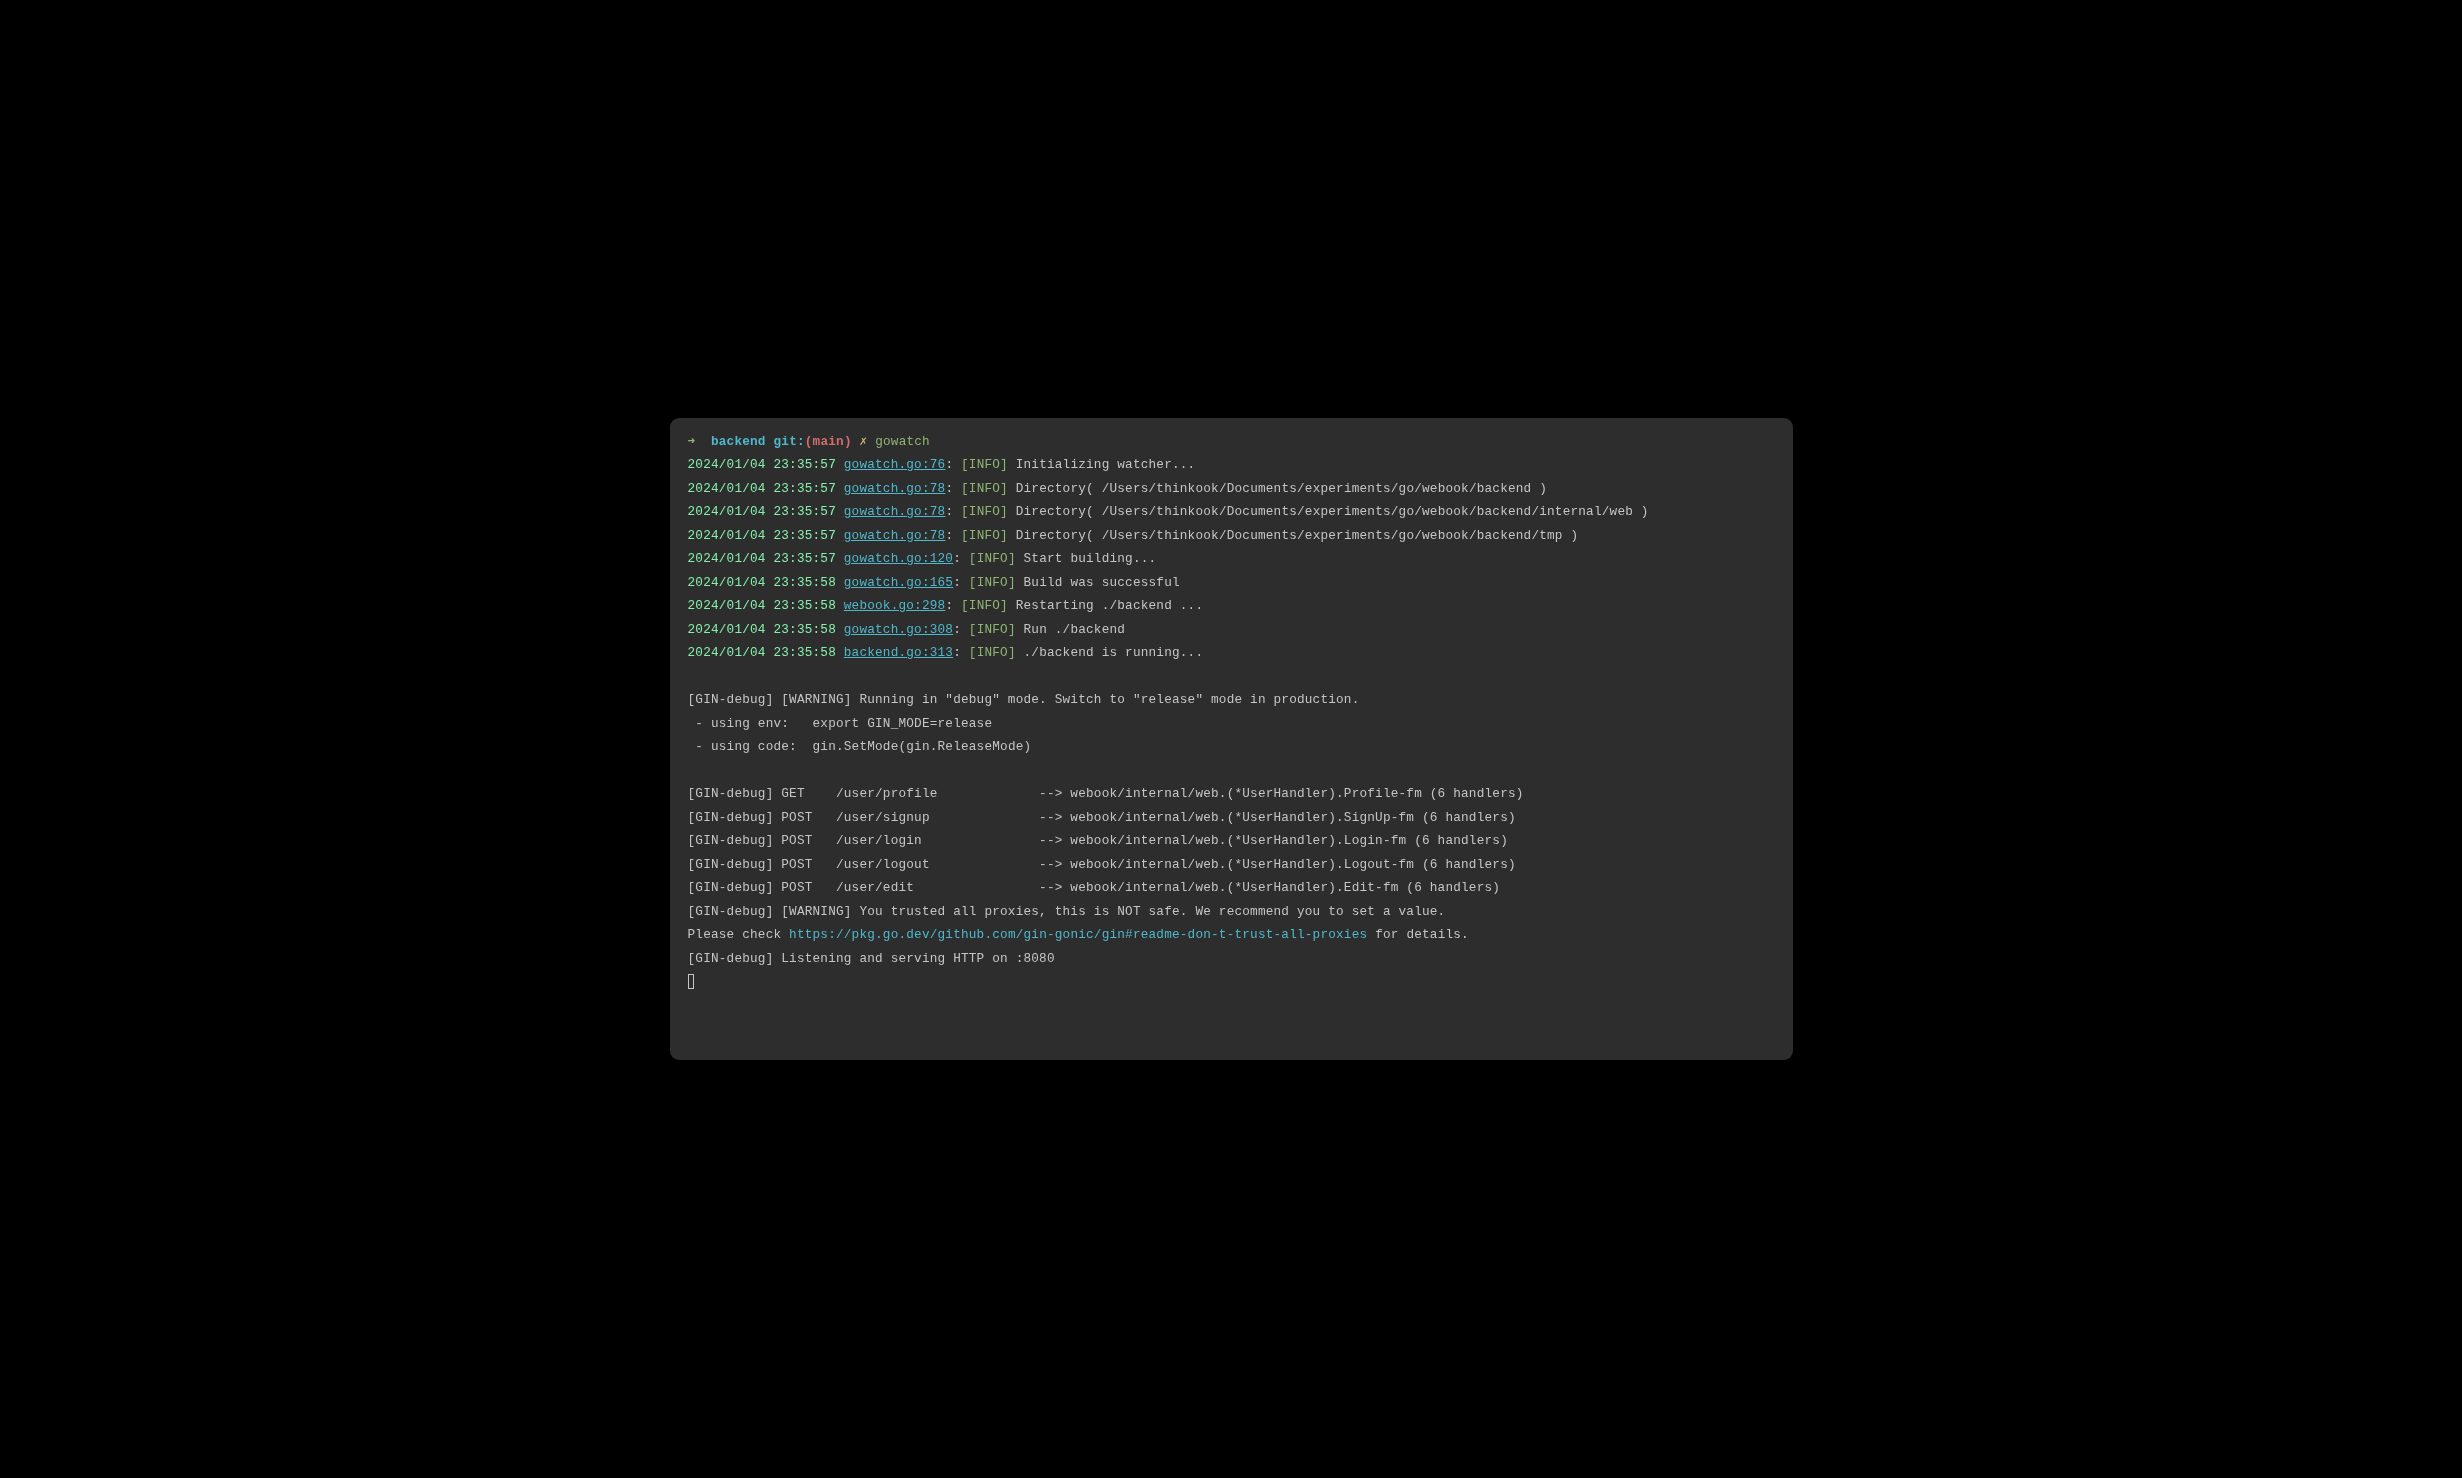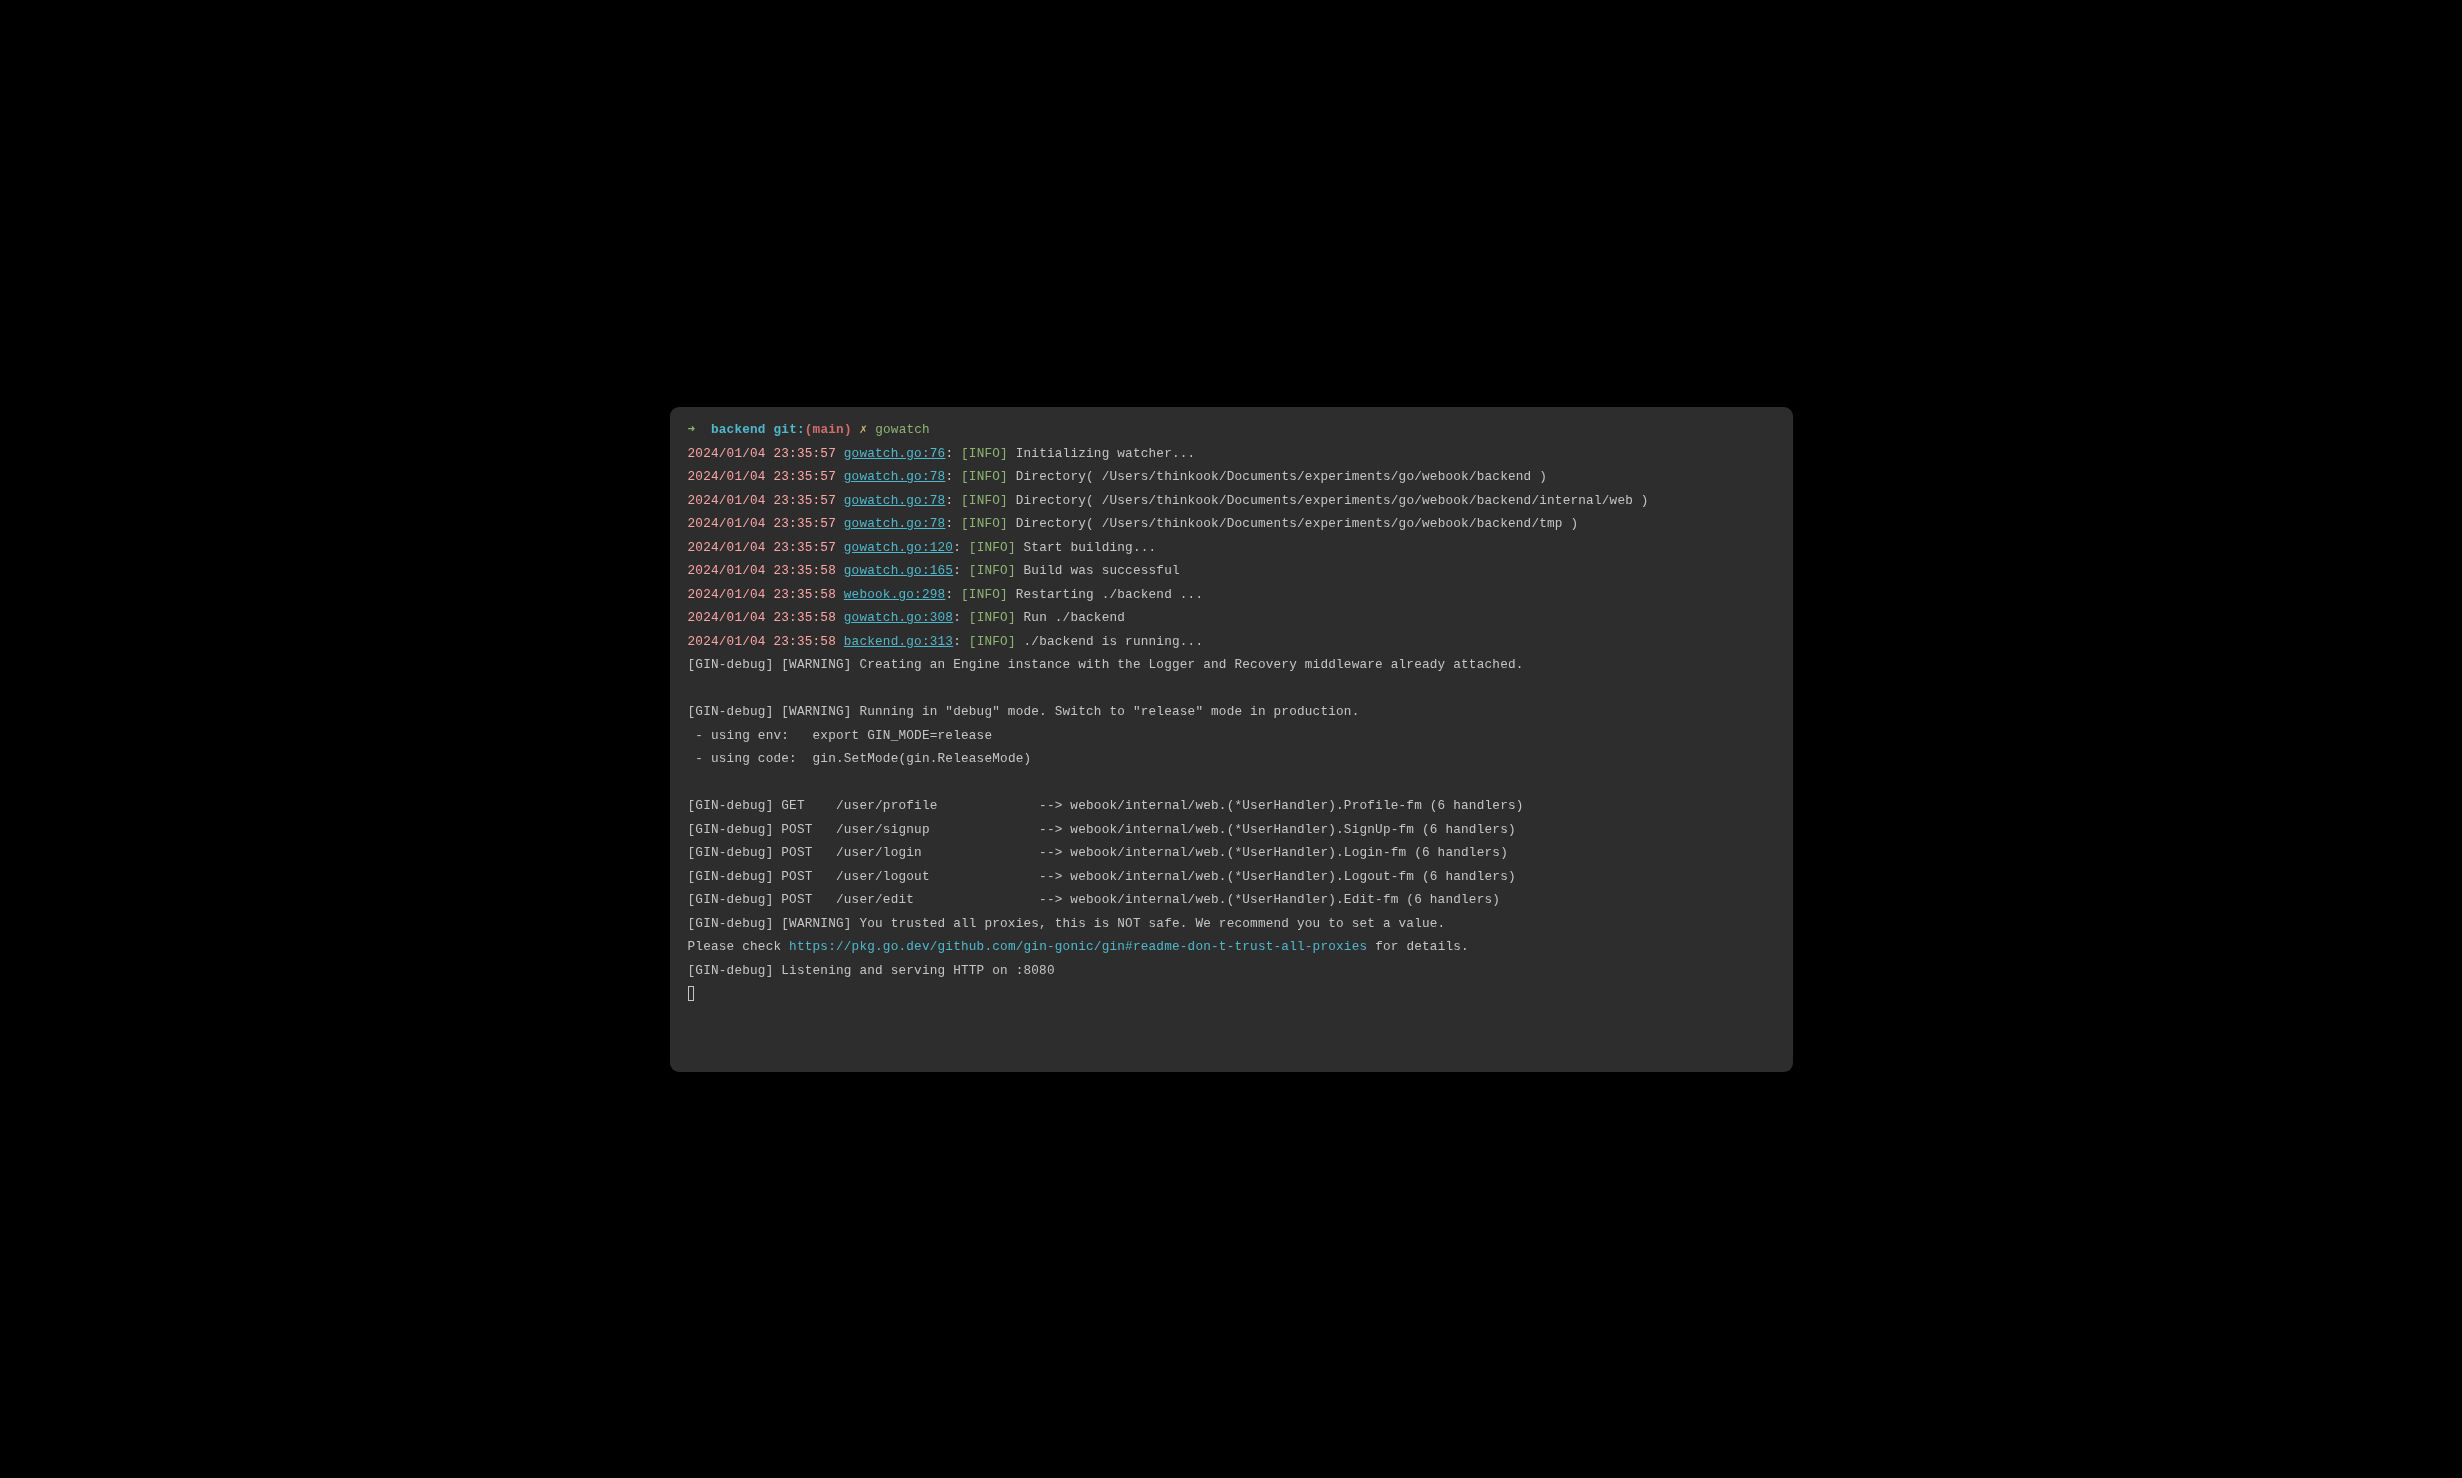--- a/index.html
+++ b/index.html
@@ -26,21 +26,21 @@
   }
   .prompt-line { white-space: pre; }
   .arrow { color: #8fb573; }
   .dir   { color: #4fb8cc; font-weight: 600; }
   .git   { color: #4fb8cc; font-weight: 600; }
   .paren { color: #d16d6d; font-weight: 600; }
   .branch{ color: #d16d6d; font-weight: 600; }
   .x     { color: #c9b36a; font-weight: 600; }
   .cmd   { color: #8fb573; }
   .log-line { white-space: pre-wrap; word-break: break-all; }
-  .ts    { color: #fca5a5; }
+  .ts    { color: #86efac; }
   .file-link { color: #4fb8cc; text-decoration: underline; }
   .info  { color: #8fb573; }
   .msg   { color: #c5c5c5; }
   .url   { color: #4fb8cc; }
   .cursor {
     display: inline-block;
     width: 6.6px;
     height: 14.8px;
     border: 0.8px solid #c5c5c5;
     vertical-align: text-bottom;
@@ -63,21 +63,20 @@
       <div class="log-line"><span class="ts">2024/01/04 23:35:57 </span><span class="file-link">gowatch.go:78</span><span class="msg">: </span><span class="info">[INFO]</span><span class="msg"> Directory( /Users/thinkook/Documents/experiments/go/webook/backend/tmp )</span></div>
       <div class="log-line"><span class="ts">2024/01/04 23:35:57 </span><span class="file-link">gowatch.go:120</span><span class="msg">: </span><span class="info">[INFO]</span><span class="msg"> Start building...</span></div>
       <div class="log-line"><span class="ts">2024/01/04 23:35:58 </span><span class="file-link">gowatch.go:165</span><span class="msg">: </span><span class="info">[INFO]</span><span class="msg"> Build was successful</span></div>
       <div class="log-line"><span class="ts">2024/01/04 23:35:58 </span><span class="file-link">webook.go:298</span><span class="msg">: </span><span class="info">[INFO]</span><span class="msg"> Restarting ./backend ...</span></div>
       <div class="log-line"><span class="ts">2024/01/04 23:35:58 </span><span class="file-link">gowatch.go:308</span><span class="msg">: </span><span class="info">[INFO]</span><span class="msg"> Run ./backend</span></div>
       <div class="log-line"><span class="ts">2024/01/04 23:35:58 </span><span class="file-link">backend.go:313</span><span class="msg">: </span><span class="info">[INFO]</span><span class="msg"> ./backend is running...</span></div>
     </div>
 
   
   <div id="plain-container">
-      <div class="log-line msg">[GIN-debug] [WARNING] Creating an Engine instance with the Logger and Recovery middleware already attached.</div>
       <div class="log-line msg">&nbsp;</div>
       <div class="log-line msg">[GIN-debug] [WARNING] Running in "debug" mode. Switch to "release" mode in production.</div>
       <div class="log-line msg"> - using env:   export GIN_MODE=release</div>
       <div class="log-line msg"> - using code:  gin.SetMode(gin.ReleaseMode)</div>
       <div class="log-line msg">&nbsp;</div>
       <div class="log-line msg">[GIN-debug] GET    /user/profile             --&gt; webook/internal/web.(*UserHandler).Profile-fm (6 handlers)</div>
       <div class="log-line msg">[GIN-debug] POST   /user/signup              --&gt; webook/internal/web.(*UserHandler).SignUp-fm (6 handlers)</div>
       <div class="log-line msg">[GIN-debug] POST   /user/login               --&gt; webook/internal/web.(*UserHandler).Login-fm (6 handlers)</div>
       <div class="log-line msg">[GIN-debug] POST   /user/logout              --&gt; webook/internal/web.(*UserHandler).Logout-fm (6 handlers)</div>
       <div class="log-line msg">[GIN-debug] POST   /user/edit                --&gt; webook/internal/web.(*UserHandler).Edit-fm (6 handlers)</div>

